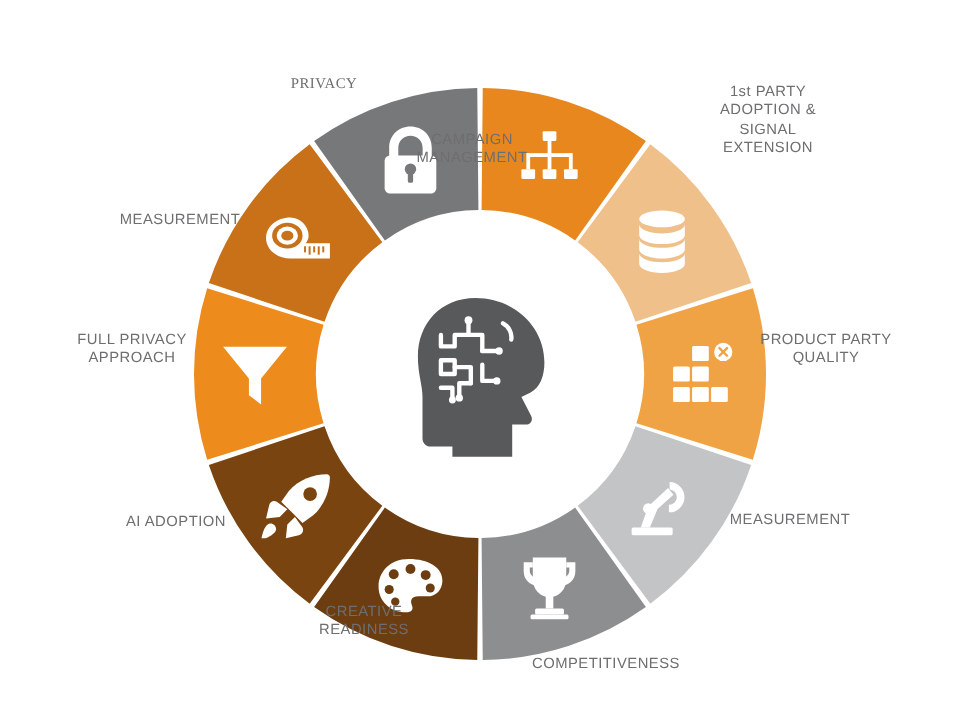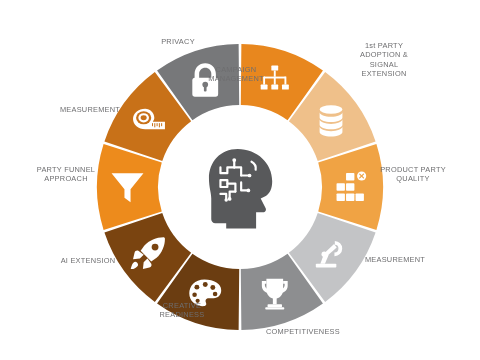--- a/index.html
+++ b/index.html
@@ -201,19 +201,19 @@
       <div class="seg-label" style="width: 104px; left: 332px; top: 41px;">1st PARTY
 ADOPTION &amp;
 SIGNAL
 EXTENSION</div>
       <div class="seg-label" style="width: 104px; left: 361px; top: 164.6px;">PRODUCT PARTY
 QUALITY</div>
       <div class="seg-label" style="width: 104px; left: 343px; top: 255.3px;">MEASUREMENT</div>
       <div class="seg-label" style="width: 104px; left: 251px; top: 327px;">COMPETITIVENESS</div>
       <div class="seg-label" style="width: 104px; left: 130px; top: 300.6px;">CREATIVE
 READINESS</div>
-      <div class="seg-label" style="width: 104px; left: 36px; top: 256.3px;">AI EXTENSION</div>
-      <div class="seg-label" style="width: 104px; left: 14px; top: 164.6px;">PARTY FUNNEL
+      <div class="seg-label" style="width: 104px; left: 36px; top: 256.3px;">AI ADOPTION</div>
+      <div class="seg-label" style="width: 104px; left: 14px; top: 164.6px;">FULL PRIVACY
 APPROACH</div>
       <div class="seg-label" style="width: 104px; left: 38px; top: 89.3px; margin-top: 16px;">MEASUREMENT</div>
-      <div class="seg-label" style="width: 104px; left: 126px; top: 37.3px;">PRIVACY</div>
+      <div class="seg-label" style="width: 104px; left: 110px; top: 37.3px; font-family: Liberation Serif, serif;">PRIVACY</div>
     </div>
 </div>
 
 </body></html>

